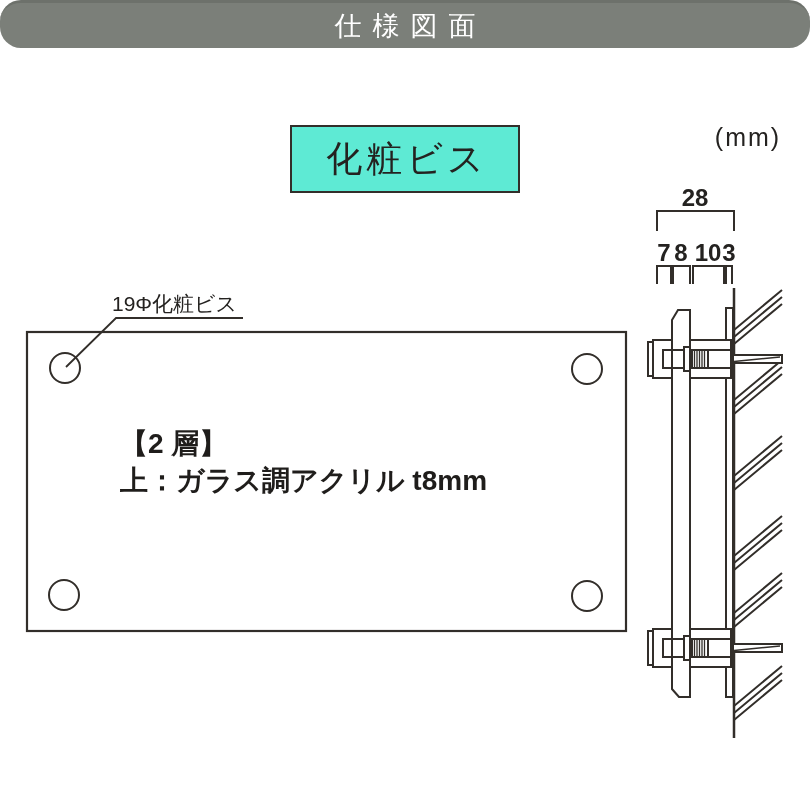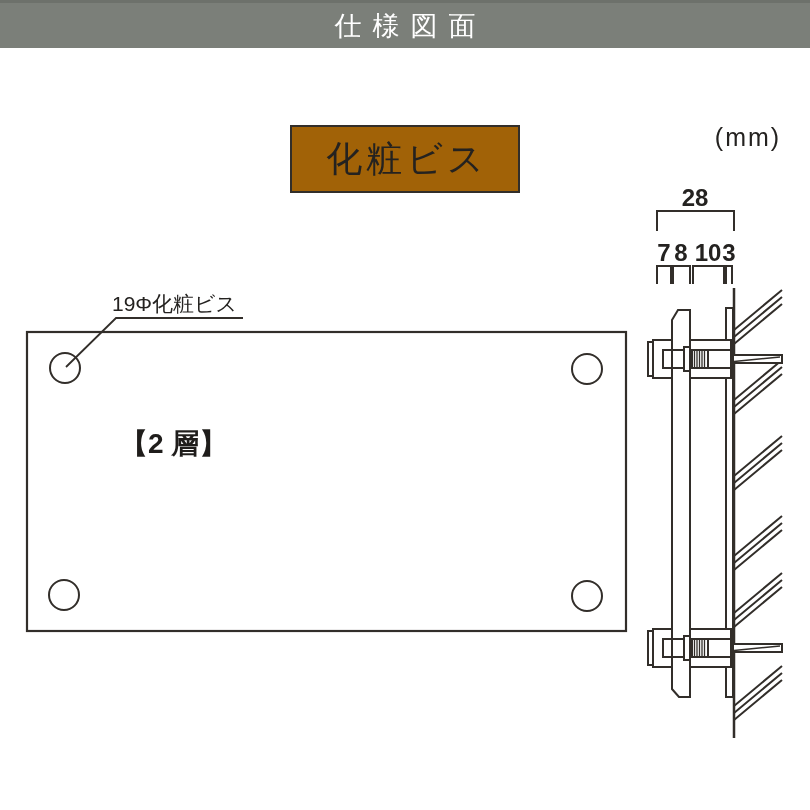--- a/index.html
+++ b/index.html
@@ -6,30 +6,30 @@
   body{
     width:810px;height:810px;position:relative;overflow:hidden;
     background:#ffffff;
     font-family:"Liberation Sans","DejaVu Sans",sans-serif;
     color:#242220;
   }
   
   .header-bar{
     position:absolute;left:0;top:0;width:810px;height:48px;
     background:#7b7f79;border-top:3px solid #6d716b;box-sizing:border-box;
-    display:flex;align-items:center;justify-content:center;
+    display:flex;align-items:center;justify-content:center;border-radius:21px;
   }
   .header-bar .title{
     color:#ffffff;font-size:27px;letter-spacing:11px;padding-left:11px;
     font-weight:400;
   }
   
   .part-label-box{
     position:absolute;left:290px;top:125px;width:230px;height:68px;
-    border:2px solid #322e2a;box-sizing:border-box;background:#a16207;
+    border:2px solid #322e2a;box-sizing:border-box;background:#5eead4;
     display:flex;align-items:center;justify-content:center;
   }
   .part-label-box .label{
     font-size:36px;letter-spacing:4px;padding-left:4px;color:#242220;
   }
   
   .spec-text{
     position:absolute;left:120px;top:425px;
     font-size:28px;line-height:37px;font-weight:600;color:#1f1d1b;
     white-space:nowrap;
@@ -52,20 +52,21 @@
 <div class="header-bar">
   <div class="title">仕様図面</div>
 </div>
 
 <div class="part-label-box">
   <div class="label">化粧ビス</div>
 </div>
 
 <div class="spec-text">
   <div>【2 層】</div>
+  <div>上：ガラス調アクリル t8mm</div>
 </div>
 
 <svg class="drawing" viewBox="0 0 810 810" stroke-linecap="butt" stroke-linejoin="miter">
 
   <text class="unit-text" x="748" y="146" text-anchor="middle">(mm)</text>
 
   <g stroke="#322e2a" fill="none">
     <rect x="27" y="332" width="599" height="299" stroke-width="2.2"></rect>
     <circle cx="65" cy="368" r="15" stroke-width="2"></circle>
     <circle cx="587" cy="369" r="15" stroke-width="2"></circle>

